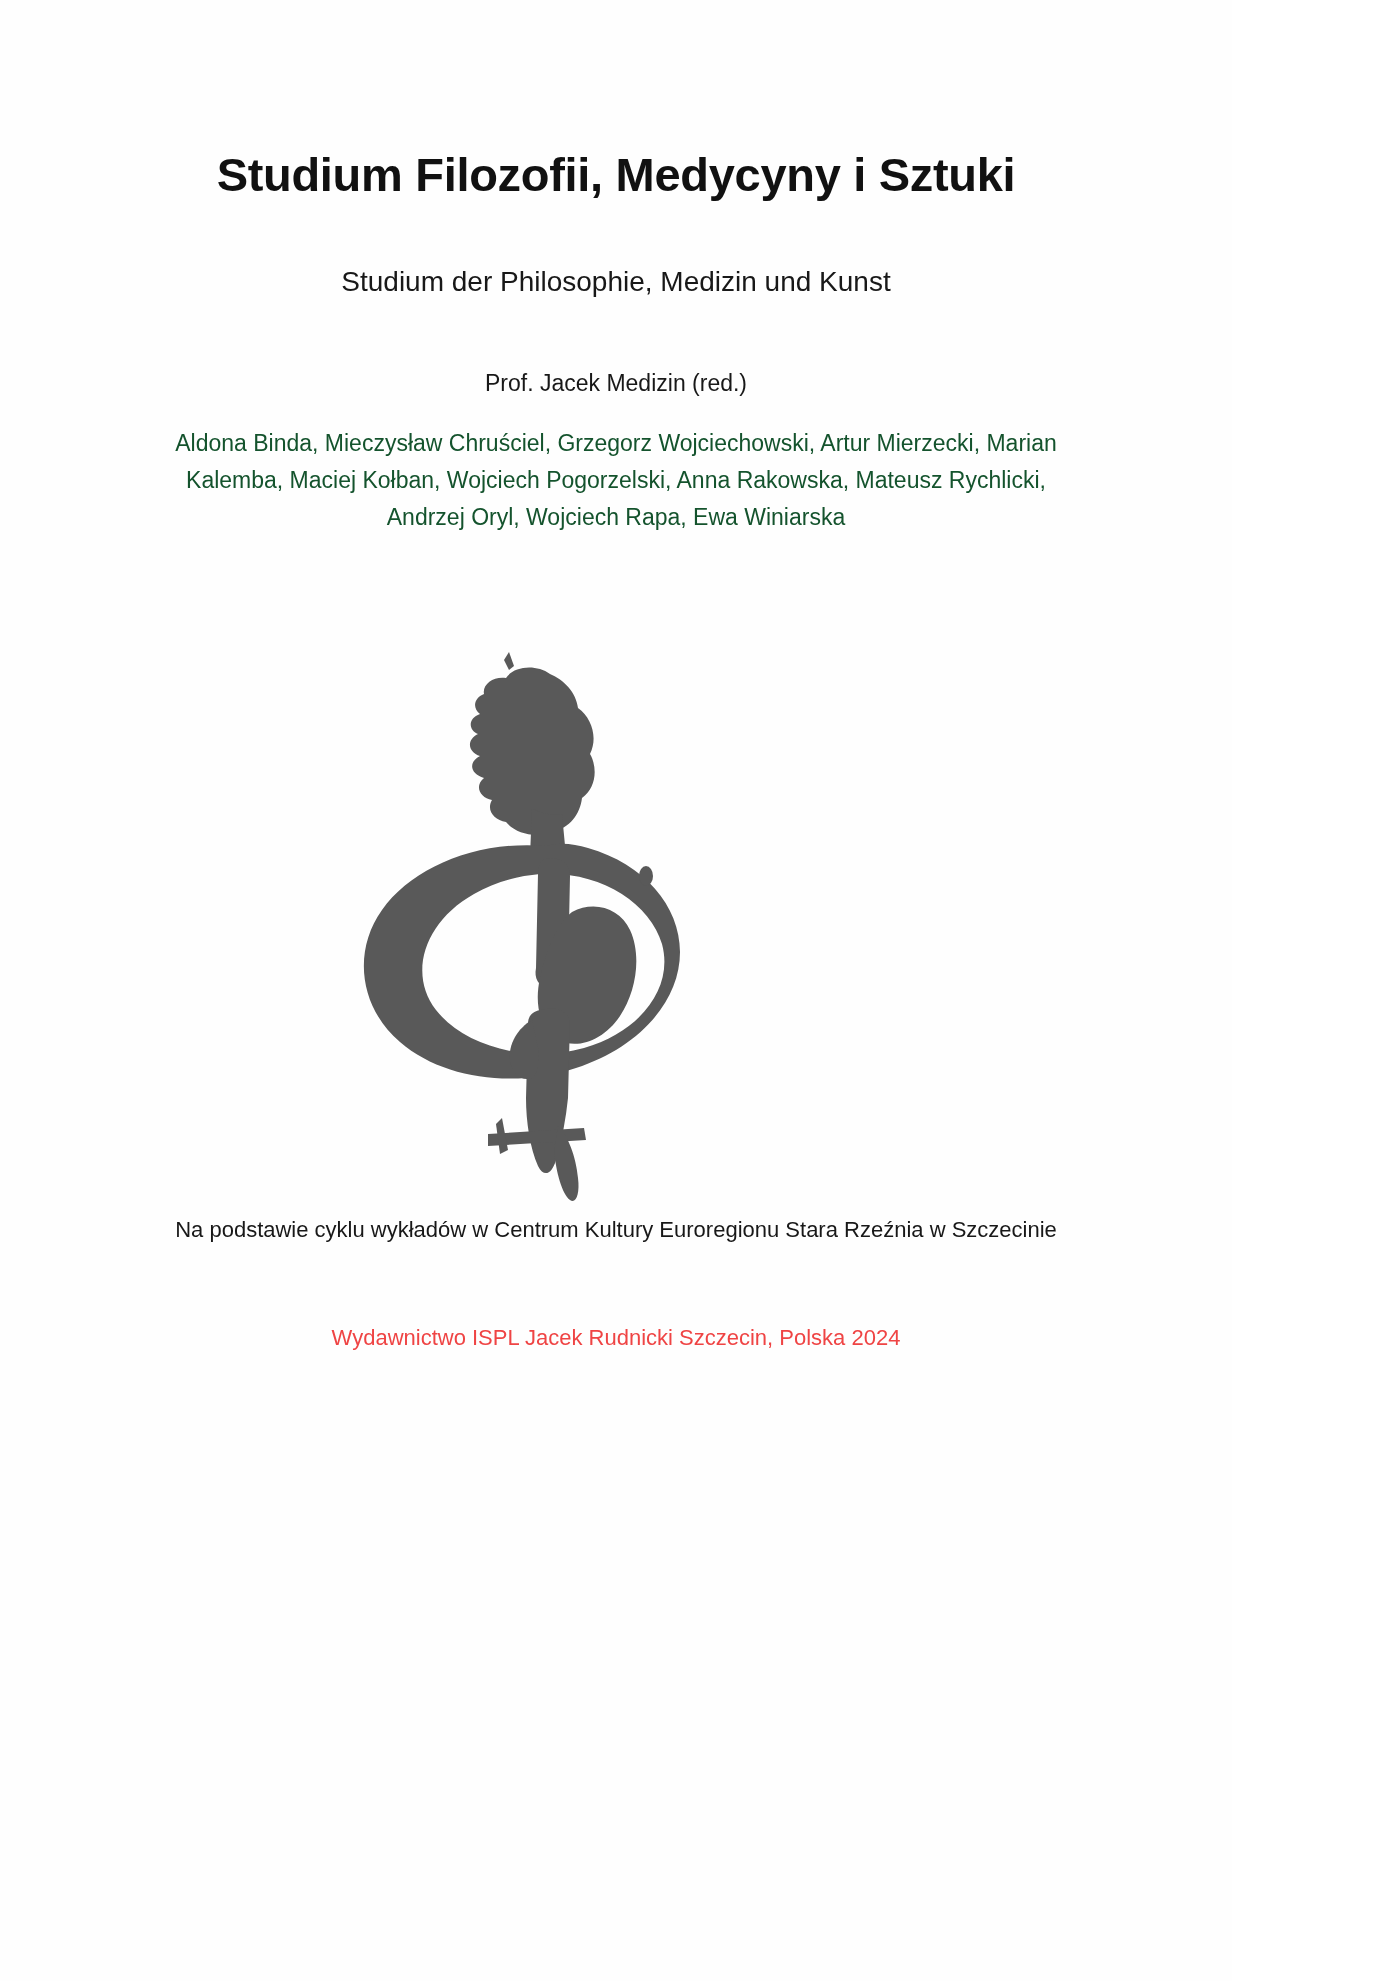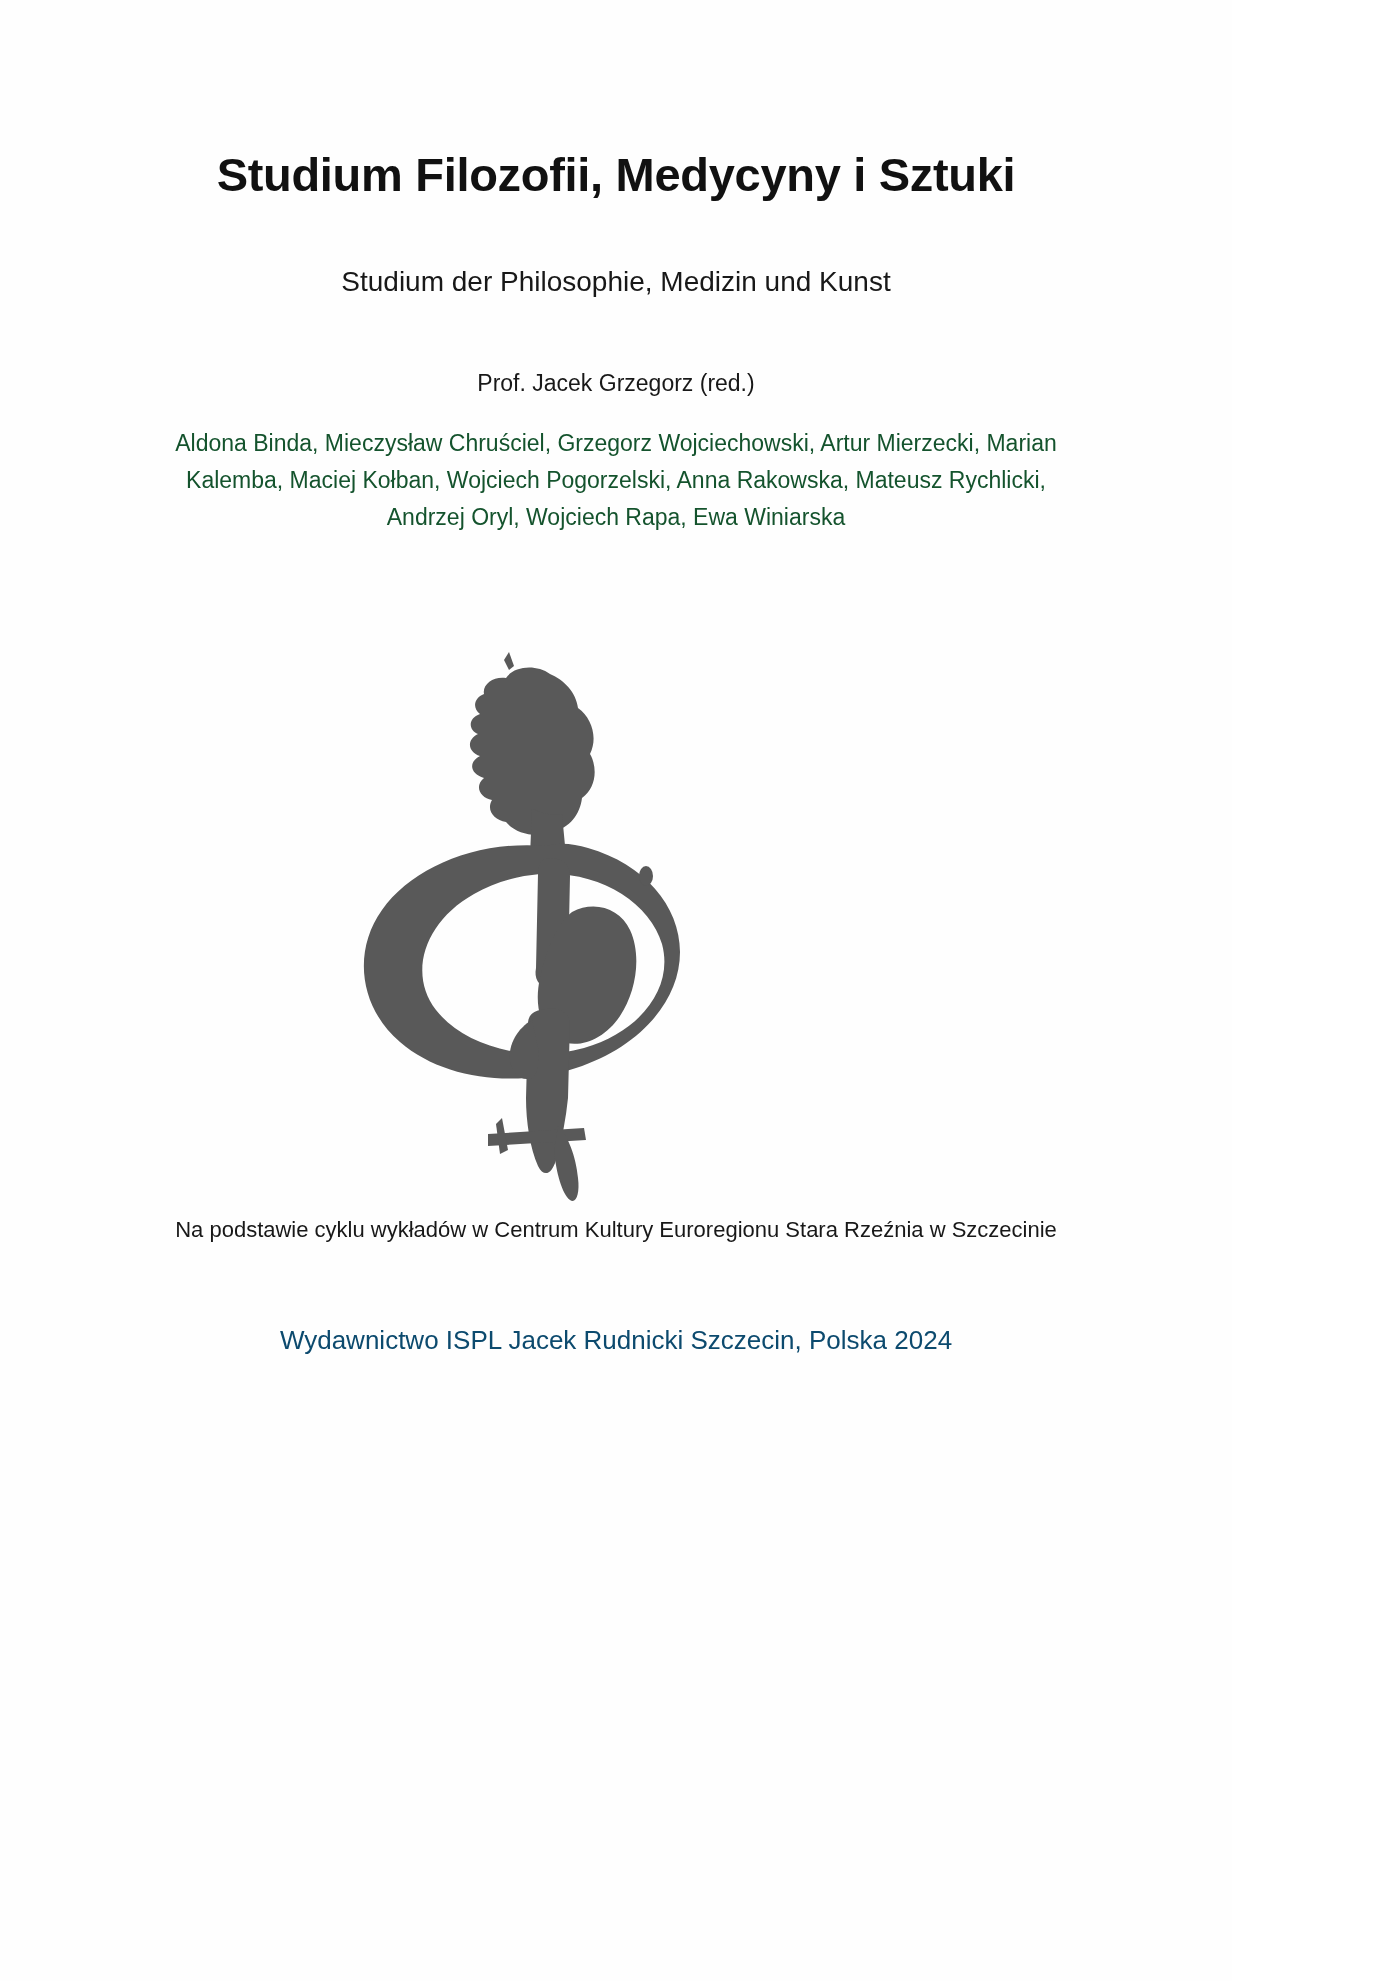--- a/index.html
+++ b/index.html
@@ -71,35 +71,35 @@
   }
   .lecture-note {
     font-size: 22px;
     line-height: 1.6;
     text-align: center;
     color: #181818;
     max-width: 1000px;
   }
   .publisher {
     margin-top: 78px;
-    font-size: 26px;
+    font-size: 22px;
     text-align: center;
-    color: #0c4a6e;
+    color: #ef4444;
   }
 </style>
 </head>
 <body>
 
 <div class="page">
 
   <h1 class="title">Studium Filozofii, Medycyny i Sztuki</h1>
 
   <div class="subtitle">Studium der Philosophie, Medizin und Kunst</div>
 
-  <div class="editor">Prof. Jacek Grzegorz (red.)</div>
+  <div class="editor">Prof. Jacek Medizin (red.)</div>
 
   <div class="authors">Aldona Binda, Mieczysław Chruściel, Grzegorz Wojciechowski, Artur Mierzecki, Marian Kalemba, Maciej Kołban, Wojciech Pogorzelski, Anna Rakowska, Mateusz Rychlicki, Andrzej Oryl, Wojciech Rapa, Ewa Winiarska</div>
 
   <div class="figure-wrap">
     <svg viewBox="0 0 560 580" xmlns="http://www.w3.org/2000/svg" aria-hidden="true">
       <g fill="#595959">
 
         <path d="M168 28 l5 -8 l5 14 l-5 4 z"></path>
 
         <path d="M214 42

